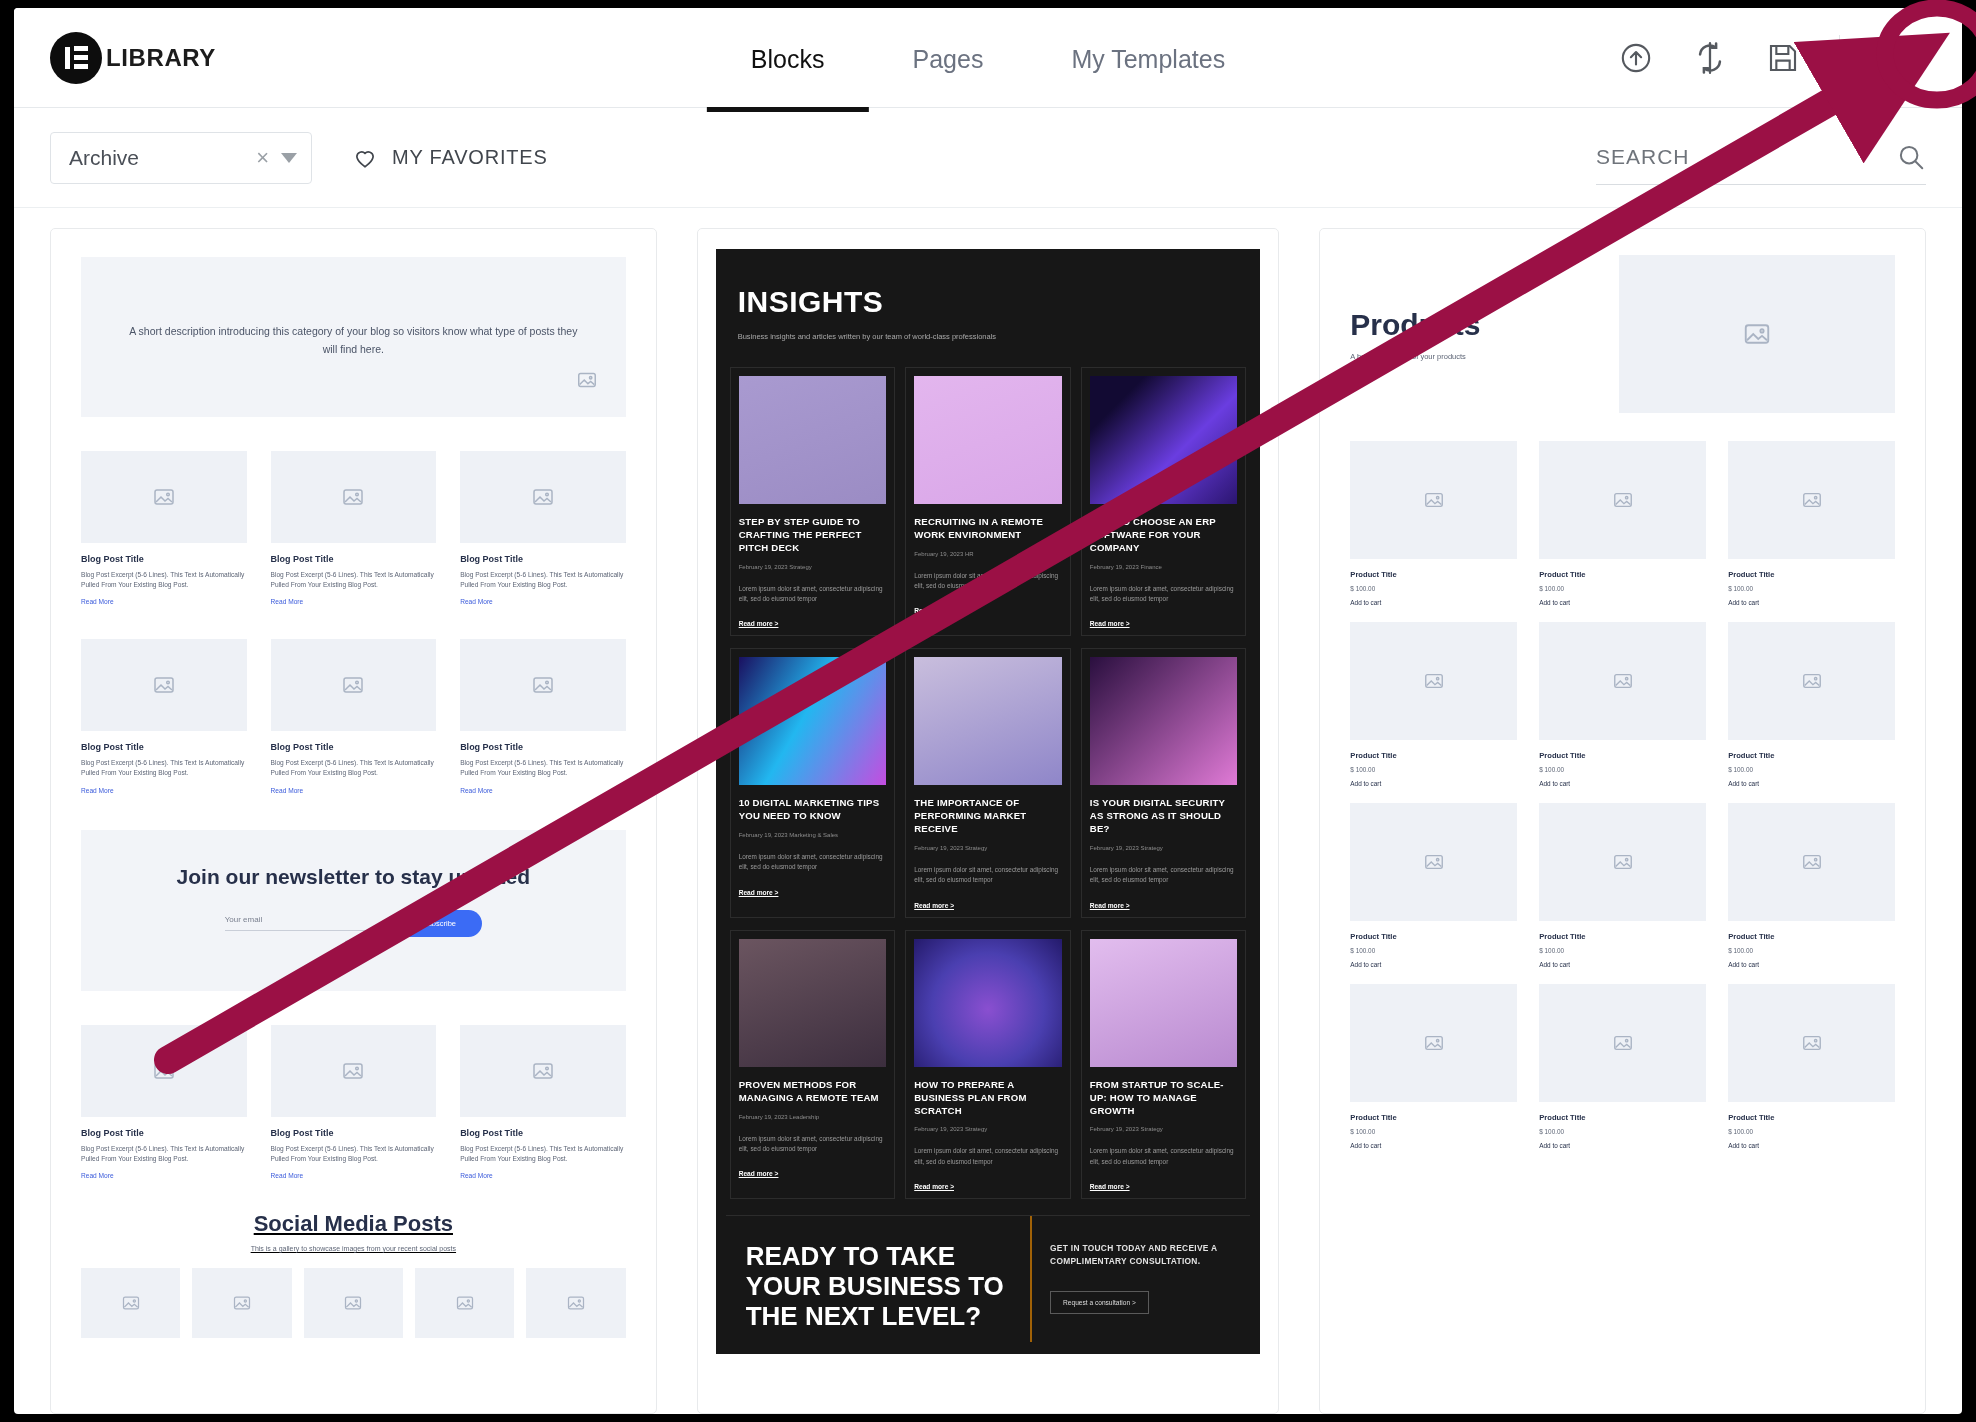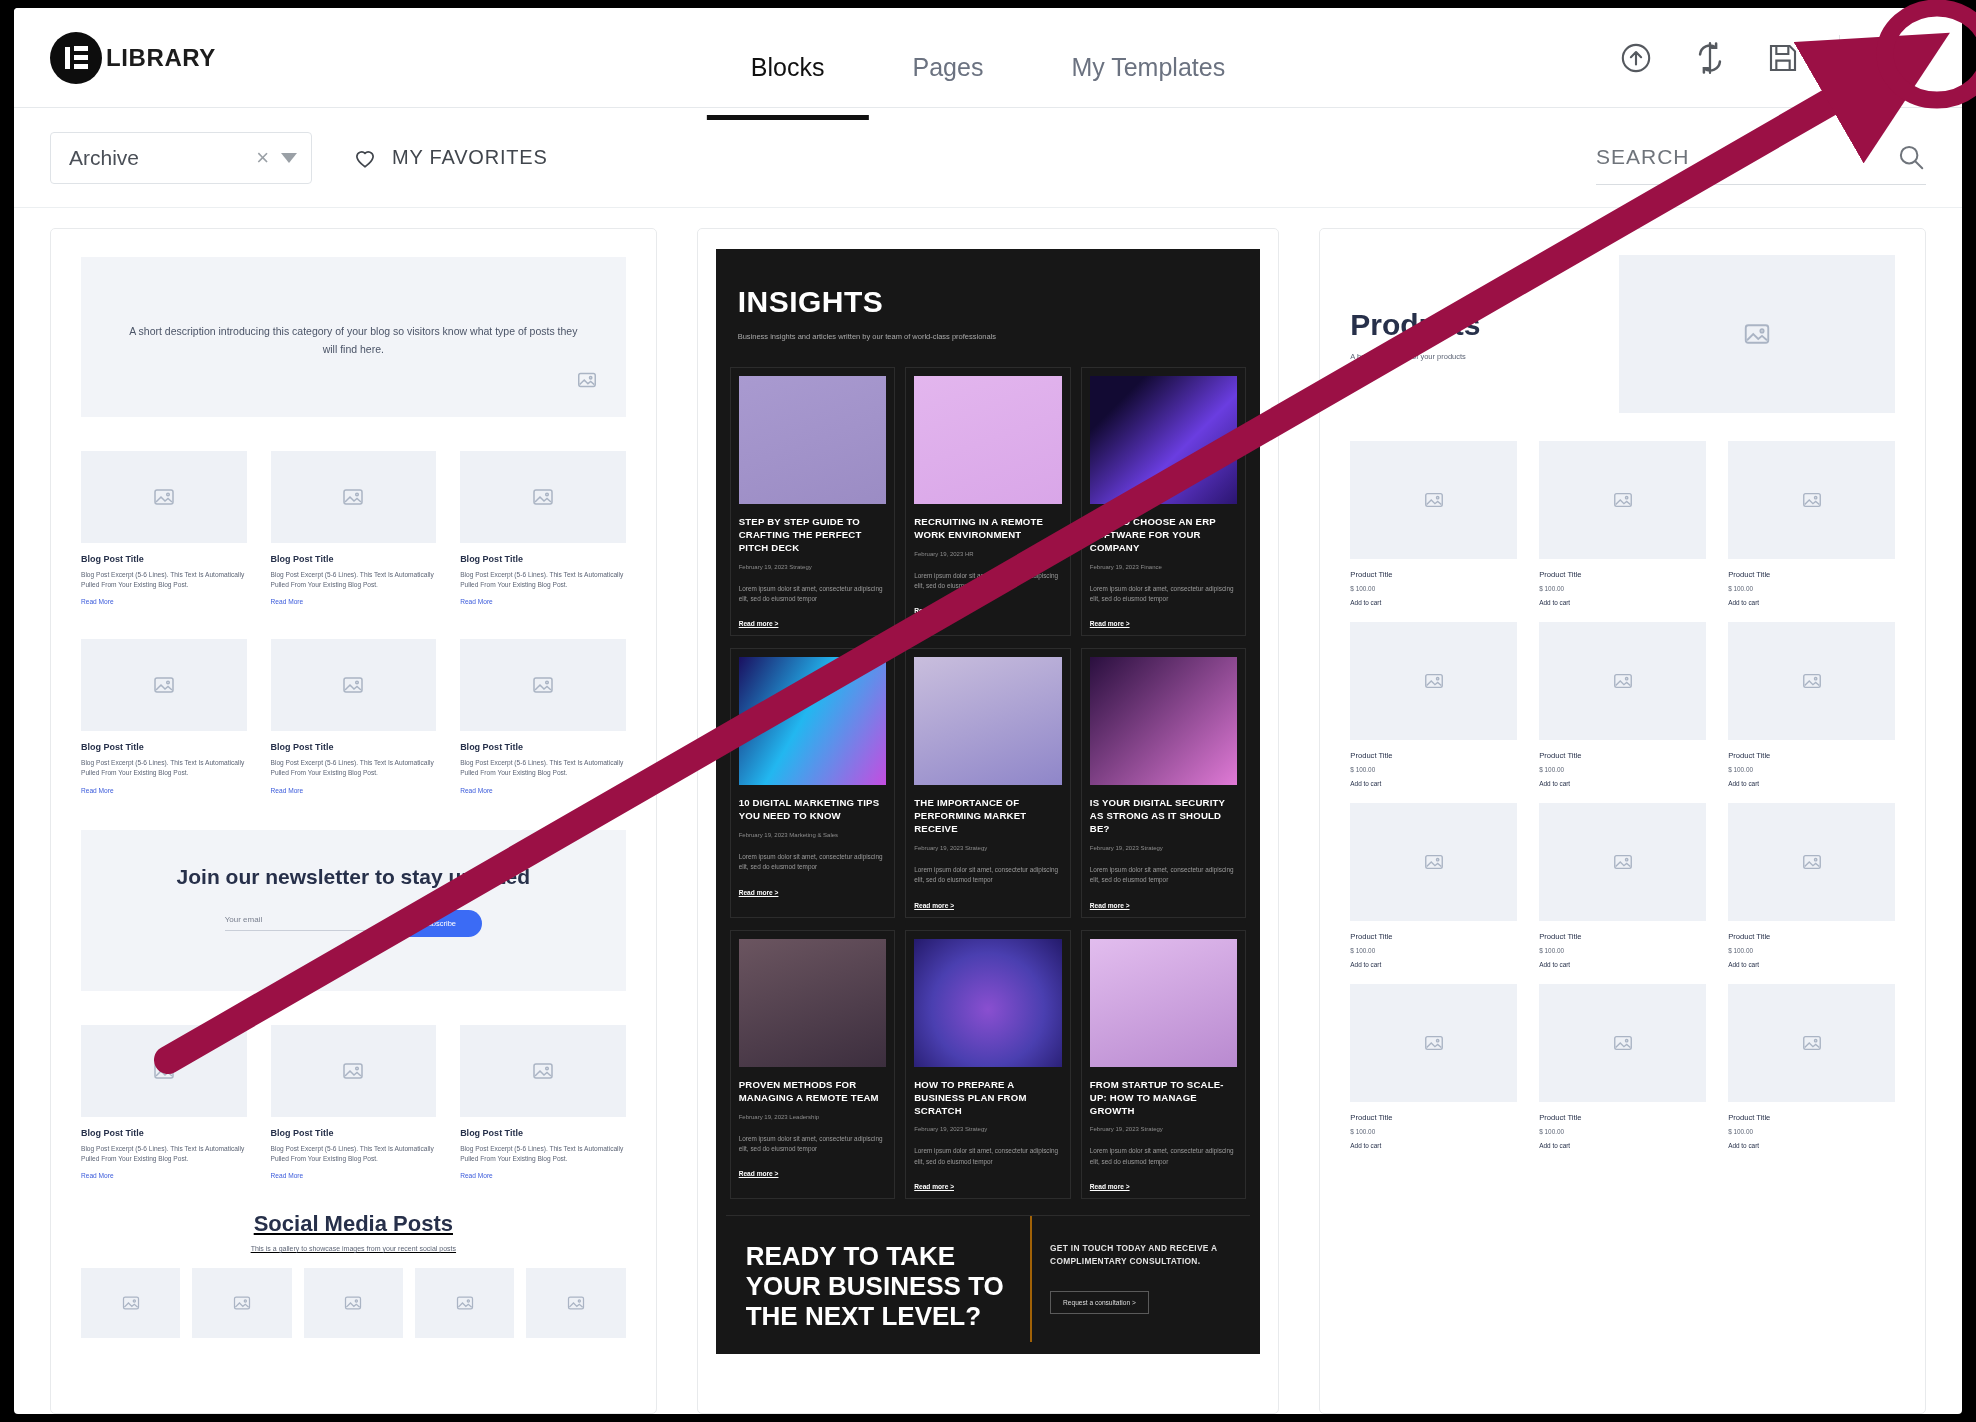--- a/index.html
+++ b/index.html
@@ -37,21 +37,21 @@
   }
   .logo-mark { display: flex; gap: 4px; align-items: center; }
   .logo-mark .bar-v { width: 5px; height: 22px; background: #fff; }
   .logo-mark .stack { display: flex; flex-direction: column; gap: 4px; }
   .logo-mark .stack span { display: block; width: 14px; height: 5px; background: #fff; }
   .brand-title {
     font-size: 24px; font-weight: 700; letter-spacing: .6px; color: #1c1c1c;
   }
   .tabs {
     position: absolute; left: 50%; transform: translateX(-50%);
-    top: 12px; height: 100px; display: flex; align-items: stretch; gap: 0;
+    top: 4px; height: 100px; display: flex; align-items: stretch; gap: 0;
   }
   .tab {
     display: flex; align-items: center; padding: 0 44px;
     font-size: 25px; color: #6b7280; cursor: pointer;
     border-bottom: 5px solid transparent;
   }
   .tab.active { color: #101010; border-bottom-color: #111111; font-weight: 400; }
   .header-actions {
     margin-left: auto; display: flex; align-items: center; gap: 40px;
     padding-right: 46px; color: #55595f;
@@ -162,21 +162,21 @@
   .c3 { padding: 26px 30px; }
   .prod-head { display: flex; align-items: center; gap: 26px; }
   .prod-head .txt { flex: 1; }
   .prod-head h1 { font-size: 30px; color: #27304a; }
   .prod-head p { font-size: 7.5px; color: #5d6576; margin-top: 10px; }
   .prod-head .img-ph { width: 276px; height: 158px; }
   .prod-grid { display: flex; flex-direction: column; gap: 16px; margin-top: 28px; }
   .prod-row { display: flex; gap: 22px; }
   .prod { flex: 1; }
   .prod .img-ph { height: 118px; }
-  .prod h4 { font-size: 7.6px; color: #26304a; font-weight: 400; margin-top: 11px; }
+  .prod h4 { font-size: 7.6px; color: #26304a; font-weight: 700; margin-top: 11px; }
   .prod .price { font-size: 6.4px; color: #5d6576; margin-top: 6px; }
   .prod .atc { font-size: 6.4px; color: #26304a; margin-top: 7px; }
   
   .annot { position: absolute; inset: 0; pointer-events: none; }
 </style>
 </head>
 <body>
 
 <div class="screen">
  <div class="modal">

